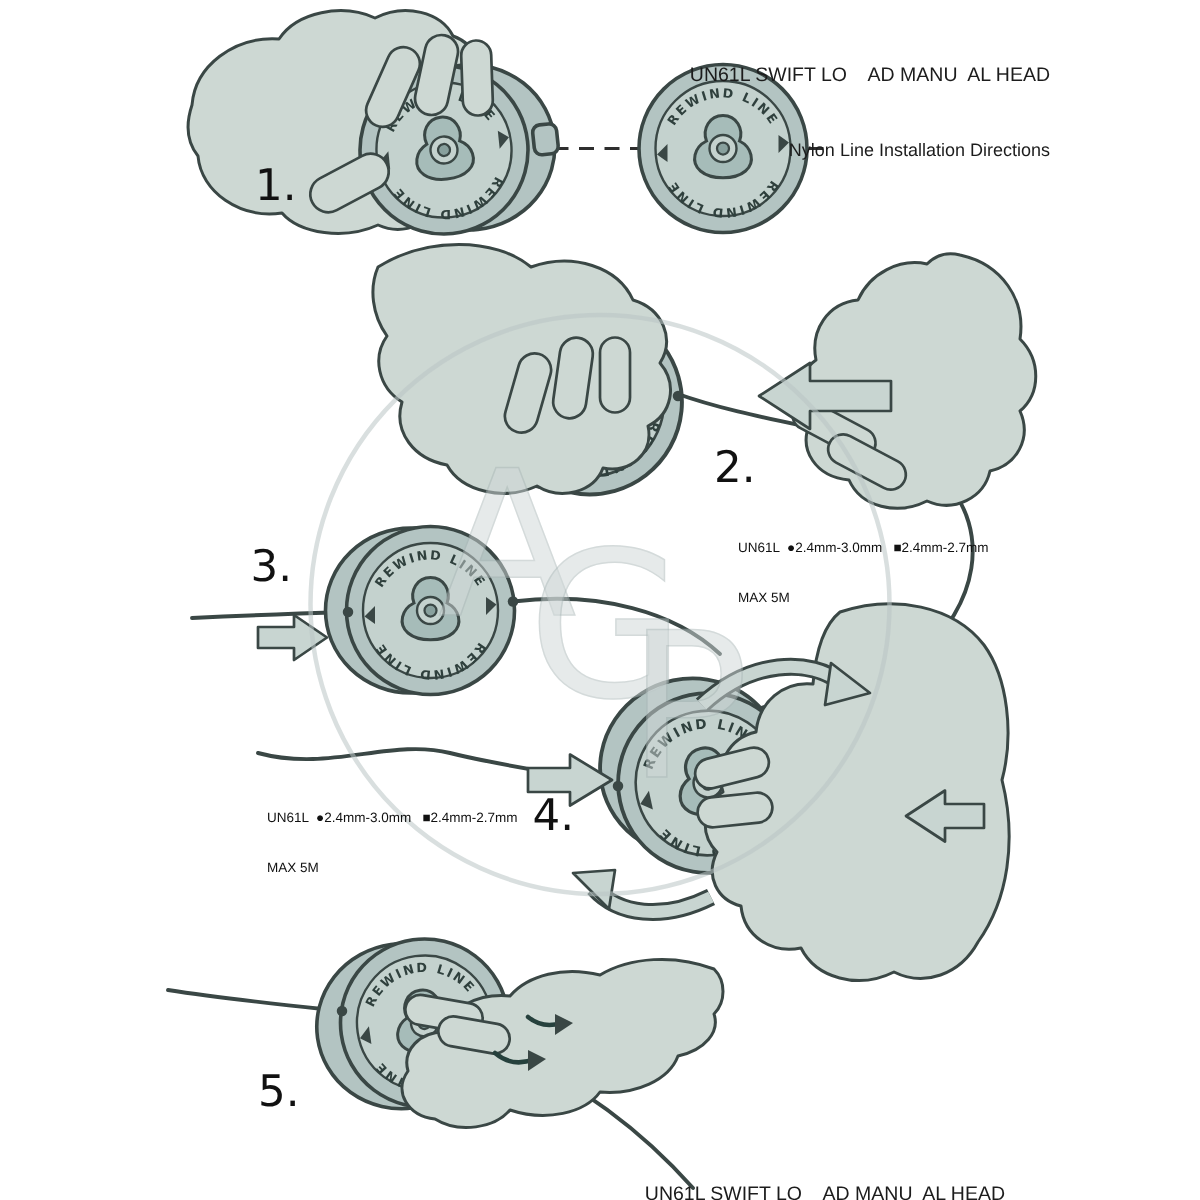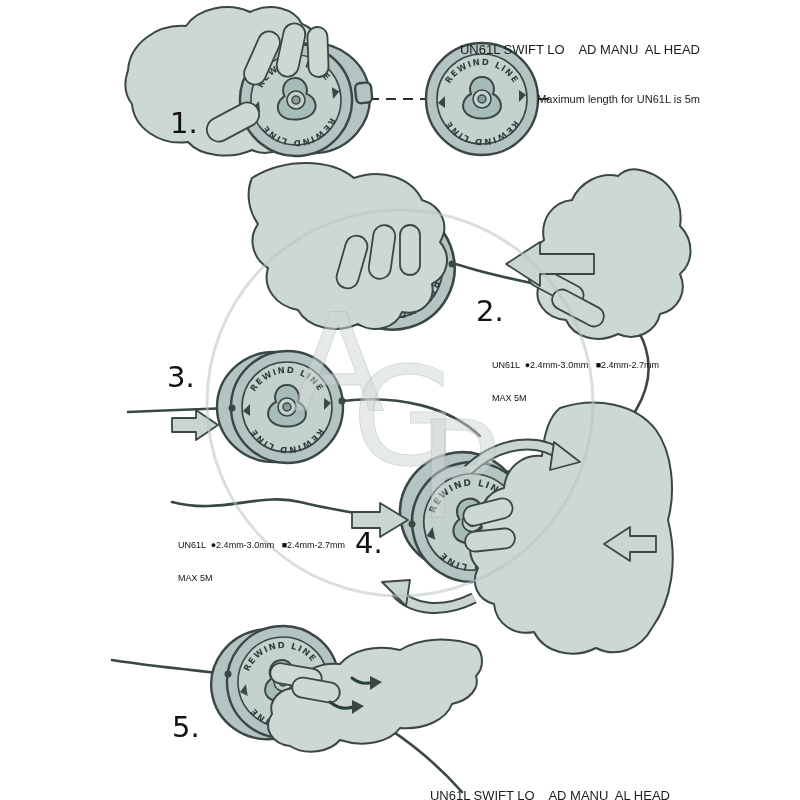--- a/index.html
+++ b/index.html
@@ -148,21 +148,21 @@
     <g>
       <circle cx="400" cy="403" r="193" class="wm-ring"></circle>
       <text x="292" y="410" class="wm-letter">A</text>
       <text x="352" y="464" class="wm-letter">G</text>
       <text x="418" y="518" class="wm-letter">P</text>
     </g>
   </svg>
 
   <div class="txt hdr">
     <div class="t-line1">UN61L SWIFT LO    AD MANU  AL HEAD</div>
-    <div class="t-line3">Maximum length for UN61L is 5m</div>
+    <div class="t-line2">Nylon Line Installation Directions</div>
   </div>
 
   <div class="step-num" style="left:170px;top:106px;">1.</div>
   <div class="step-num" style="left:476px;top:294px;">2.</div>
   <div class="step-num" style="left:167px;top:360px;">3.</div>
   <div class="step-num" style="left:355px;top:526px;">4.</div>
   <div class="step-num" style="left:172px;top:710px;">5.</div>
 
   <div class="spec" style="left:492px;top:338px;">
     <div>UN61L  ●2.4mm-3.0mm   ■2.4mm-2.7mm</div>

